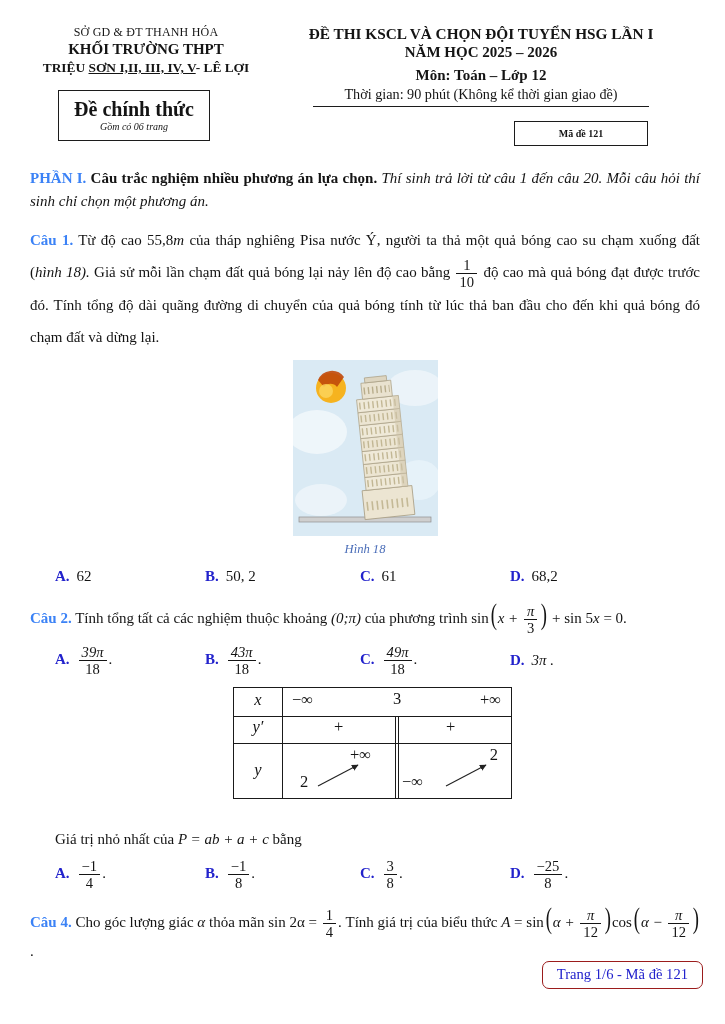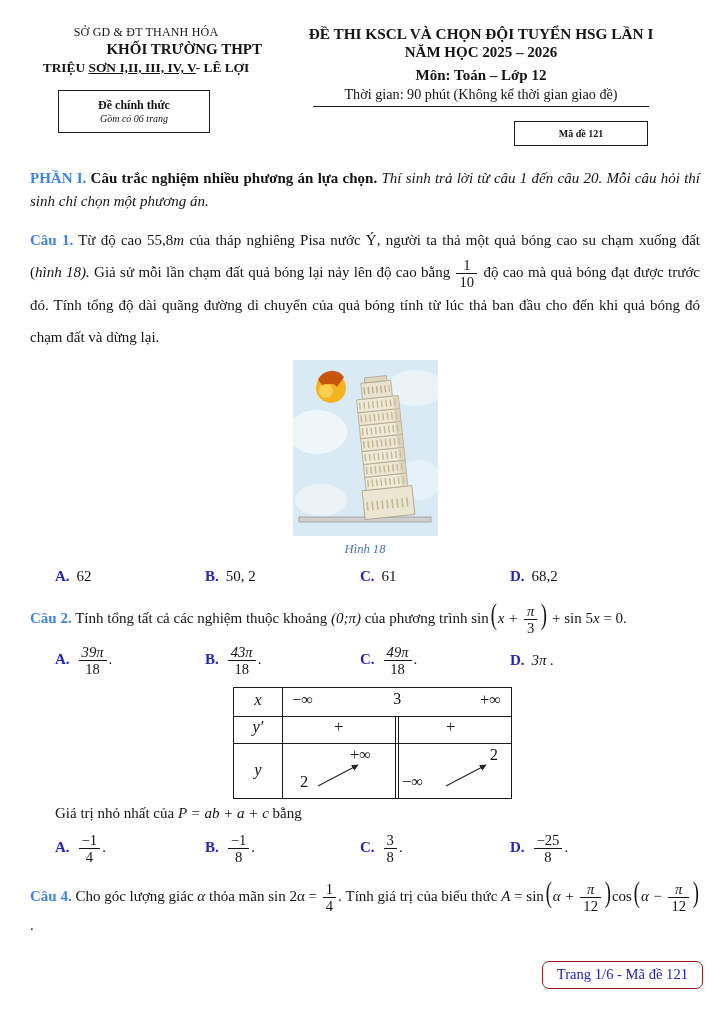--- a/index.html
+++ b/index.html
@@ -12,25 +12,25 @@
   .content { padding:25px 25px 0 30px; }
 
   .bold{font-weight:bold;} .italic{font-style:italic;}
   .blue{color:#3b82f6;}
   .mi{font-style:italic;} .mr{font-style:normal;}
 
   
   .header{display:flex;}
   .header-left{width:232px; text-align:center;}
   .hl1{font-size:12px; letter-spacing:.2px;}
-  .hl2{font-size:15px; font-weight:bold; margin-top:1px;text-align:right;}
+  .hl2{font-size:15px; font-weight:bold; margin-top:1px;}
   .hl3{font-size:13.4px; font-weight:bold; margin-top:2px; white-space:nowrap;}
   .u{text-decoration:underline;}
   .official-box{border:1.5px solid #1c1c1c; width:152px; margin:14px 0 0 28px; padding:7px 4px 8px;}
-  .official-box .l1{font-size:12px; font-weight:bold;}
+  .official-box .l1{font-size:20px; font-weight:bold;}
   .official-box .l2{font-size:10px; font-style:italic;}
   .header-right{flex:1; text-align:center;}
   .hr1{font-size:15.3px; font-weight:bold; white-space:nowrap;}
   .hr2{font-size:15px; font-weight:bold; margin-top:1px;}
   .hr3{font-size:15px; font-weight:bold; margin-top:6px;}
   .hr4{font-size:14.2px; margin-top:2px;}
   .hr-line{border-top:1.3px solid #1c1c1c; width:336px; margin:3px auto 0;}
   .code-box{border:1.5px solid #1c1c1c; width:134px; margin:14px 52px 0 auto;
             padding:6px 0; text-align:center; font-weight:bold; font-size:10px;}
 
@@ -60,21 +60,21 @@
   
   .bbt{position:relative; width:279px; height:112px; border:1.5px solid #1a1a1a;
        margin:10px 0 2px 203px; font-size:16.5px;}
   .bbt .abs{position:absolute;}
   .vlab{left:48px; top:0; bottom:0; width:0; border-left:1.4px solid #1a1a1a;}
   .rl1{top:28px; left:0; right:0; border-top:1.4px solid #1a1a1a;}
   .rl2{top:55px; left:0; right:0; border-top:1.4px solid #1a1a1a;}
   .dbl{left:161px; top:28px; bottom:0; width:4px;
        border-left:1.4px solid #1a1a1a; border-right:1.4px solid #1a1a1a;}
   .labcell{left:0; width:48px; text-align:center; font-style:italic;}
-  .minline{margin-top:3px;}
+  .minline{margin-top:29px;}
 
   
   .footer-box{position:absolute; top:961px; right:22px;
       border:1.6px solid #9b1c1c; border-radius:7px; padding:4px 14px 5px;
       color:#2222cc; font-size:14.6px;}
 </style>
 </head>
 <body>
 
 <div class="page">

